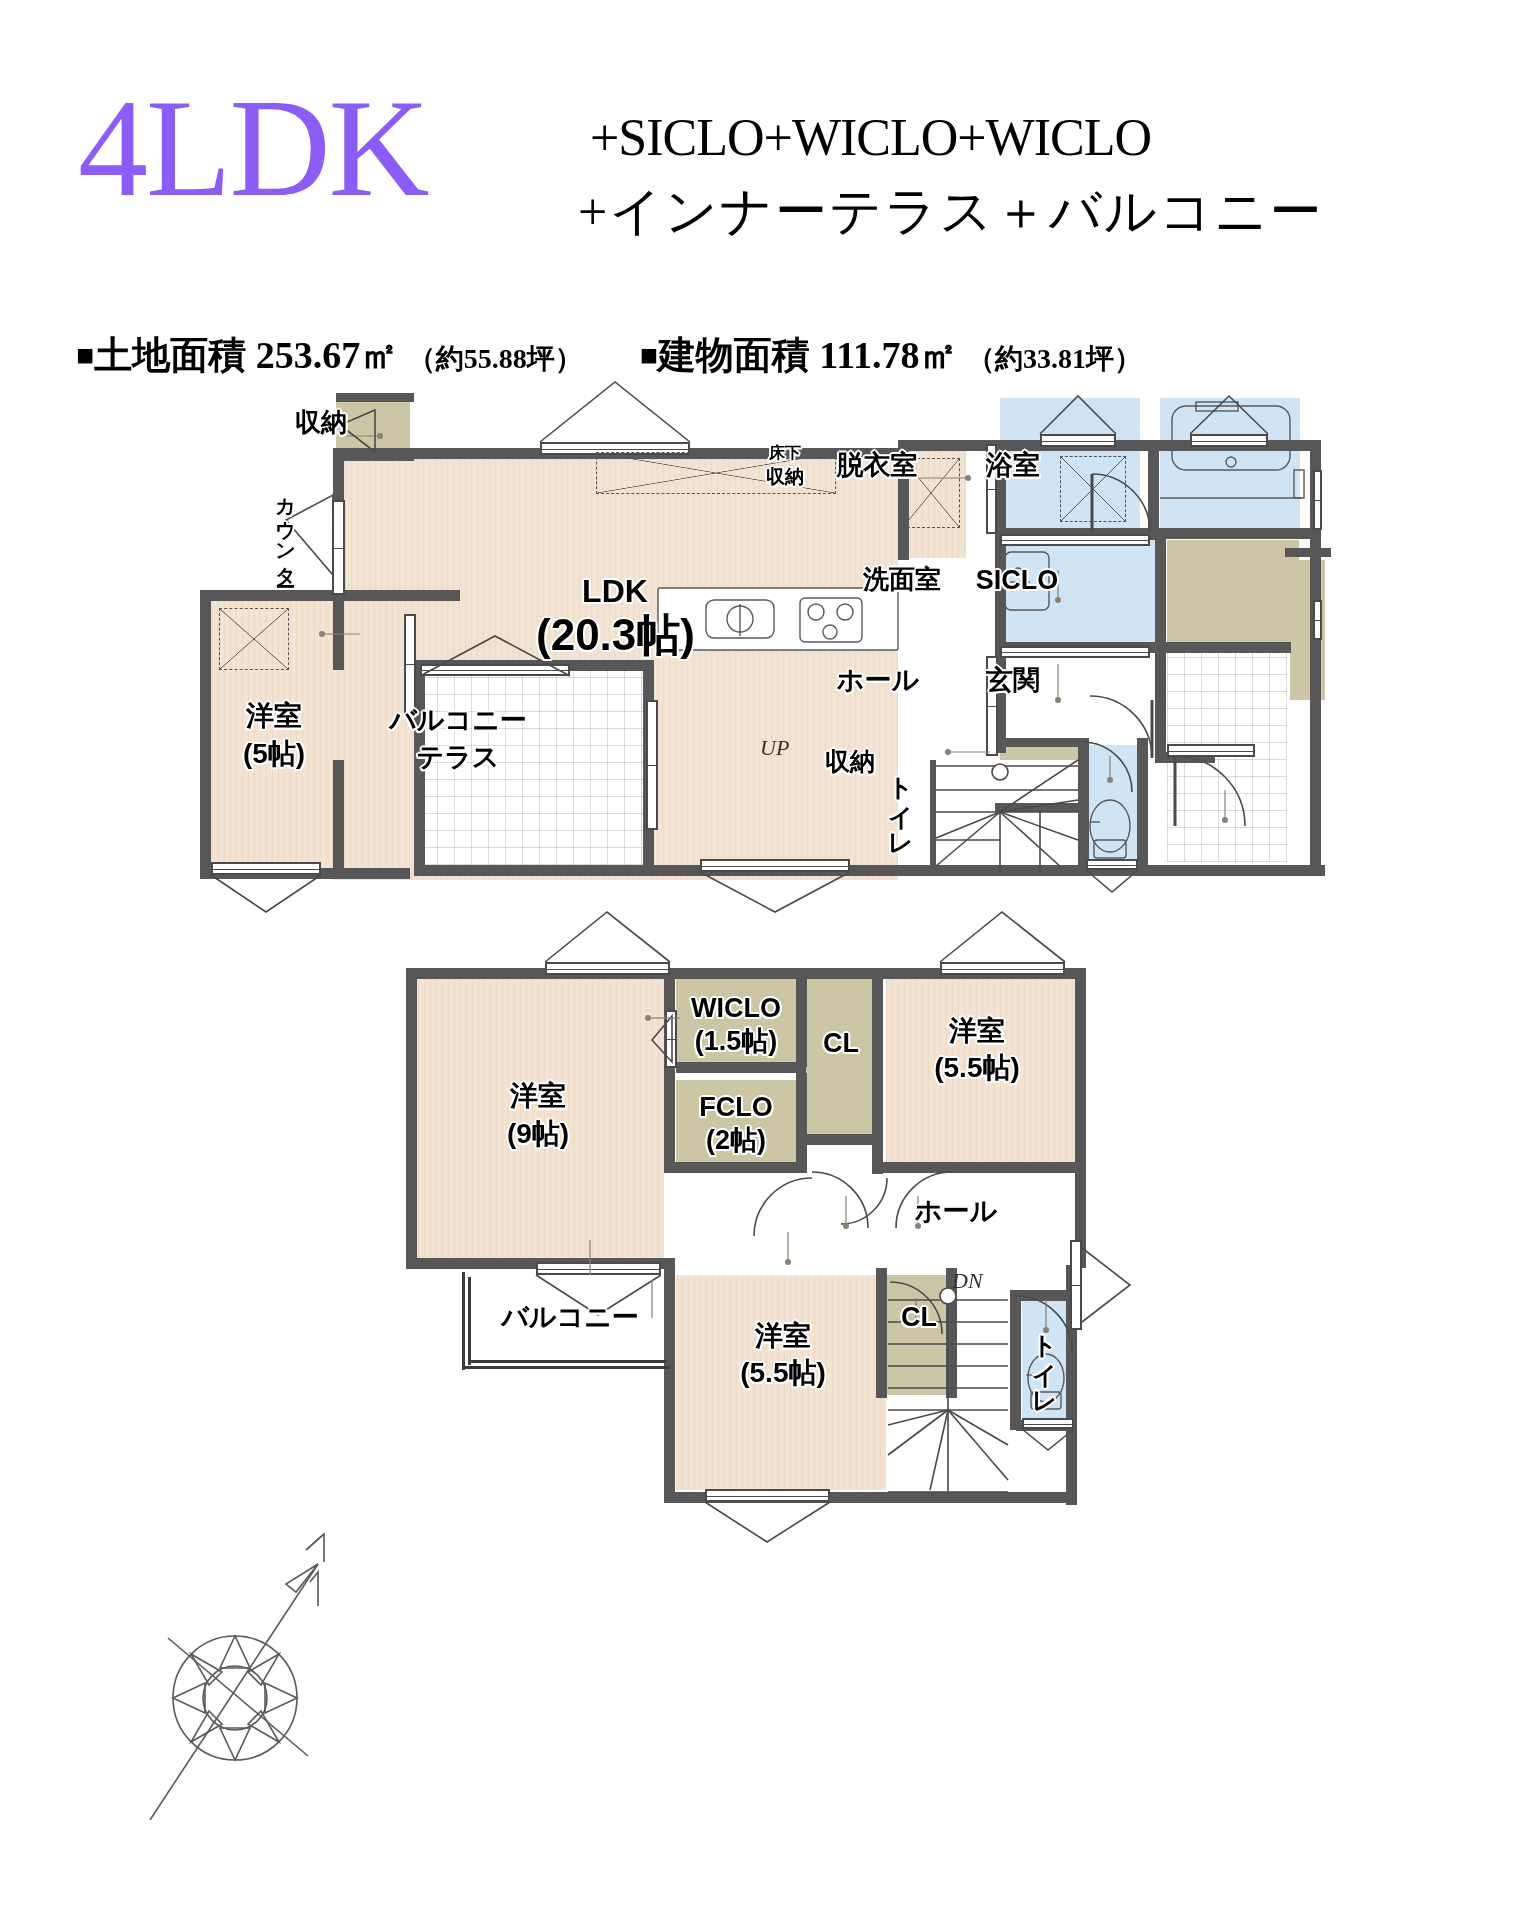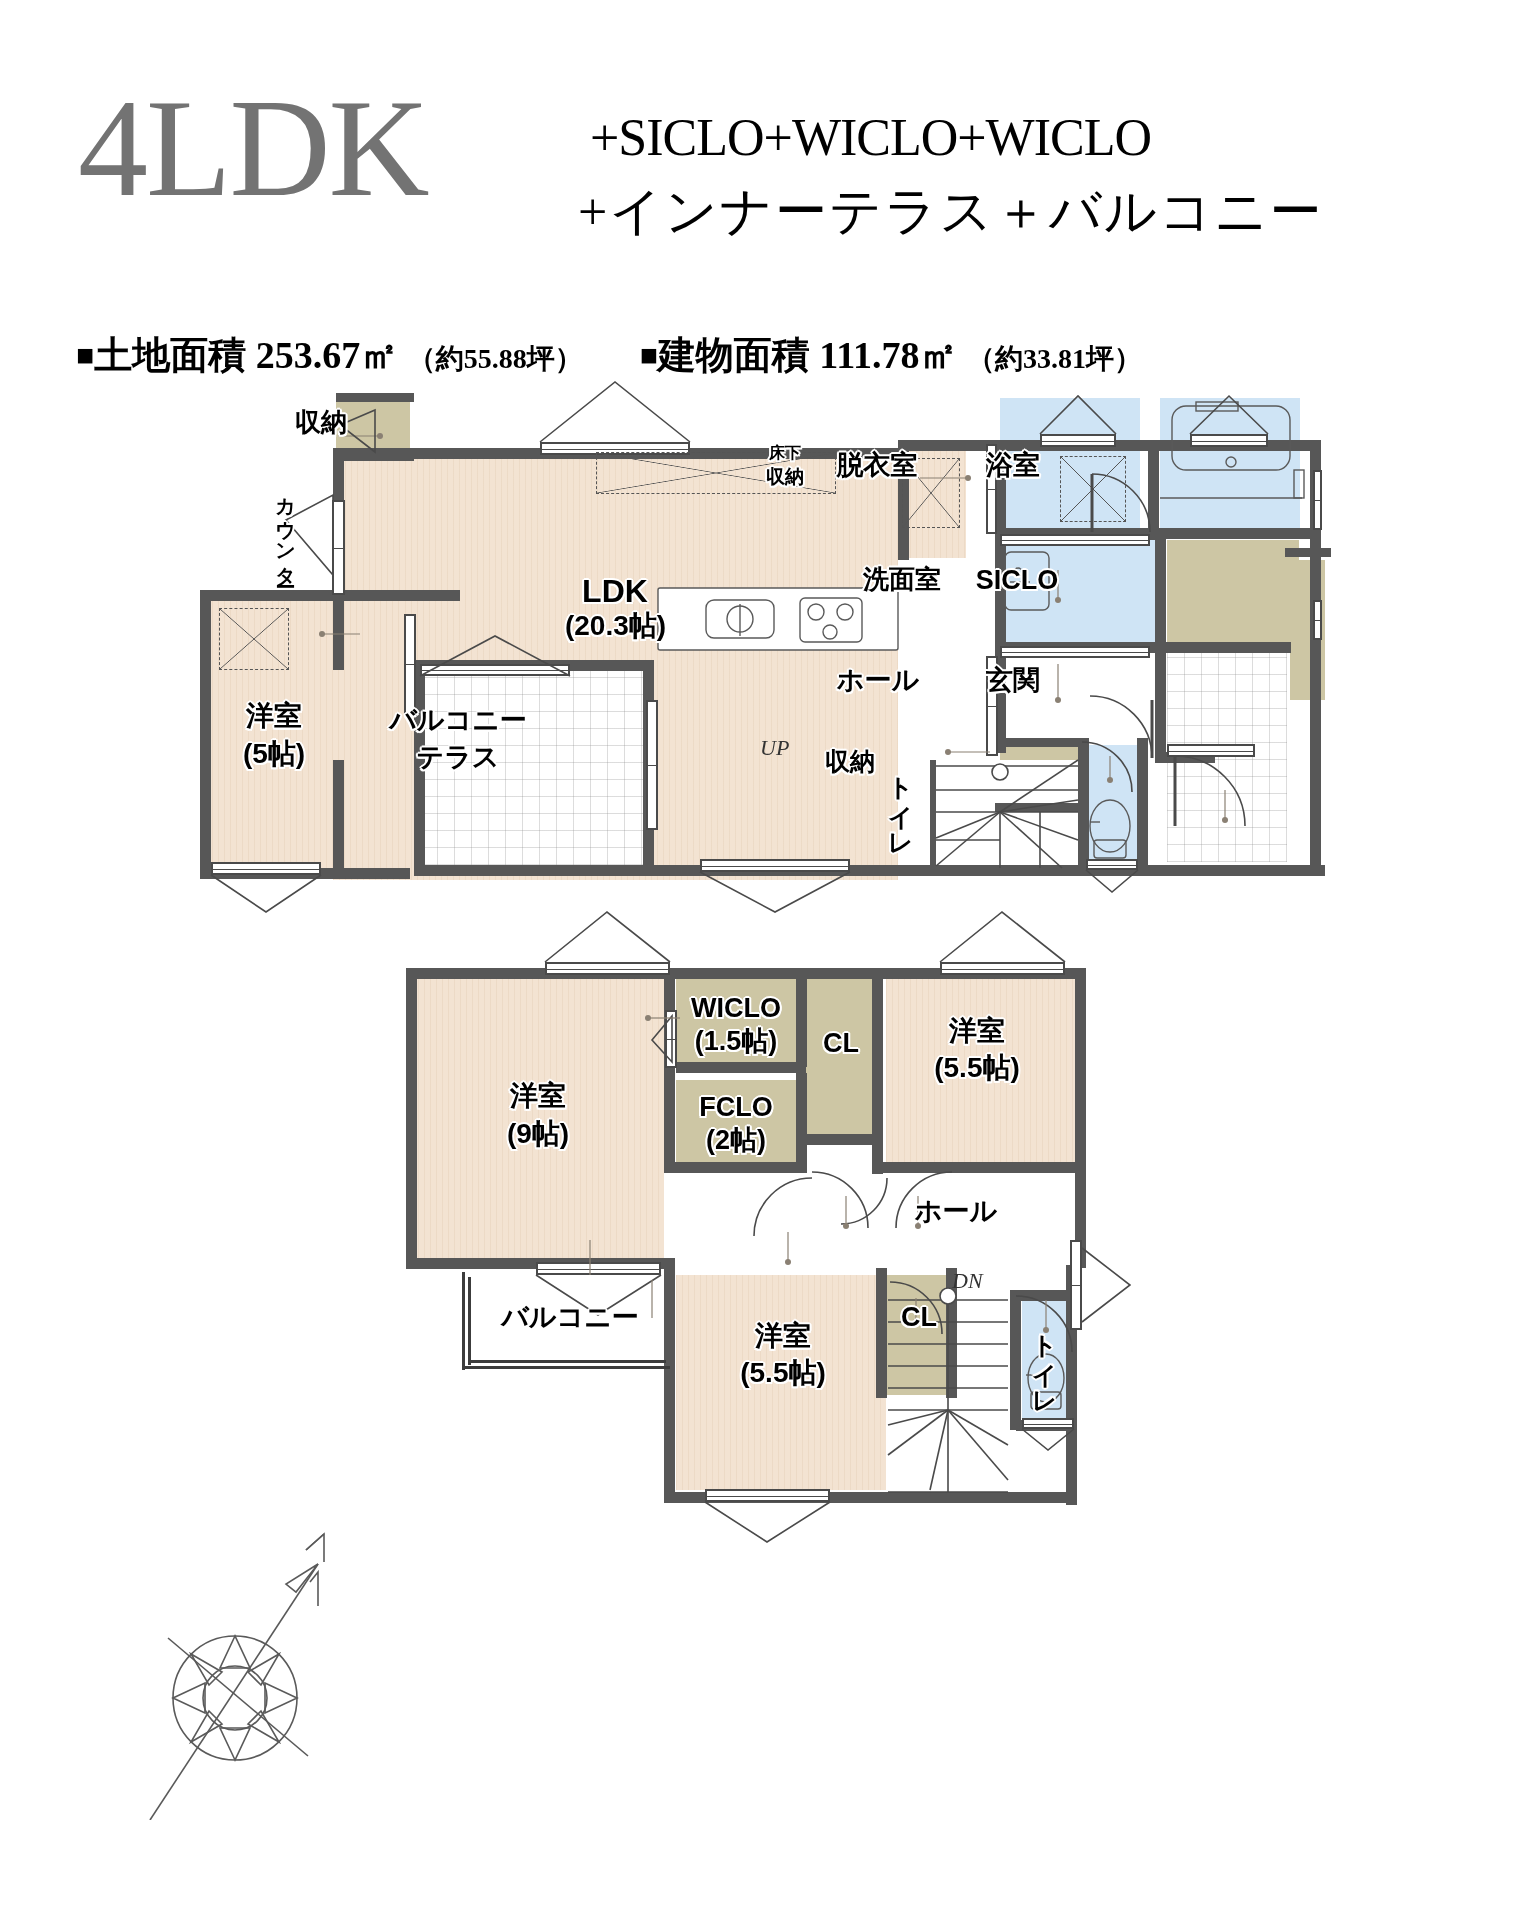--- a/index.html
+++ b/index.html
@@ -11,21 +11,21 @@
     position:relative;
     overflow:hidden;
   }
   .stage{position:absolute;left:0;top:0;width:1536px;height:1920px;}
 
   
   .hdr{position:absolute;left:0;top:0;width:1536px;height:400px;}
   .hdr-main{
     position:absolute;left:78px;top:78px;
     font-family:"Liberation Serif","DejaVu Serif",serif;
-    font-size:140px;line-height:1;font-weight:400;color:#737373;
+    font-size:140px;line-height:1;font-weight:400;color:#8b5cf6;
     letter-spacing:-2px;
   }
   .hdr-sub1{
     position:absolute;left:590px;top:112px;
     font-family:"Liberation Serif","DejaVu Serif",serif;
     font-size:52px;line-height:1;font-weight:400;color:#000;letter-spacing:-1px;
   }
   .hdr-sub2{
     position:absolute;left:578px;top:186px;
     font-family:"Liberation Serif","DejaVu Serif",serif;
@@ -288,21 +288,21 @@
       <path class="door-arc" d="M540 442 L615 382 L690 442"></path>
       <path class="door-arc" d="M1040 434 L1078 396 L1116 434"></path>
       <path class="door-arc" d="M1190 434 L1229 396 L1268 434"></path>
       <path class="door-arc" d="M700 872 L775 912 L850 872"></path>
       <path class="door-arc" d="M1086 870 L1112 892 L1138 870"></path>
       <path class="door-arc" d="M420 676 L495 636 L570 676"></path>
       <path class="door-arc" d="M211 875 L266 912 L321 875"></path>
     </svg>
 
     <div class="label" style="left:540px;top:574px;width:150px;font-size:32px;">LDK</div>
-    <div class="label" style="left:518px;top:610px;width:195px;font-size:28px;">(20.3帖)</div>
+    <div class="label" style="left:518px;top:610px;width:195px;font-size:44px;">(20.3帖)</div>
     <div class="label" style="left:214px;top:700px;width:120px;font-size:28px;">洋室</div>
     <div class="label" style="left:214px;top:738px;width:120px;font-size:28px;">(5帖)</div>
     <div class="label" style="left:378px;top:705px;width:160px;font-size:27px;">バルコニー</div>
     <div class="label" style="left:378px;top:742px;width:160px;font-size:27px;">テラス</div>
     <div class="label" style="left:271px;top:408px;width:100px;font-size:26px;">収納</div>
     <div class="label vert" style="left:276px;top:470px;height:120px;font-size:20px;">カウンター</div>
     <div class="label" style="left:750px;top:444px;width:70px;font-size:16px;">床下</div>
     <div class="label" style="left:750px;top:466px;width:70px;font-size:19px;">収納</div>
     <div class="label" style="left:822px;top:450px;width:110px;font-size:27px;">脱衣室</div>
     <div class="label" style="left:968px;top:450px;width:90px;font-size:27px;">浴室</div>

